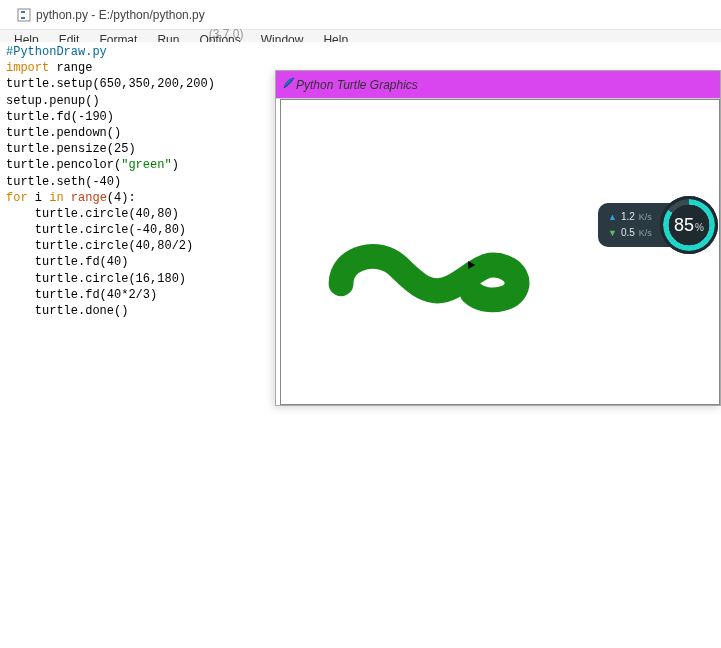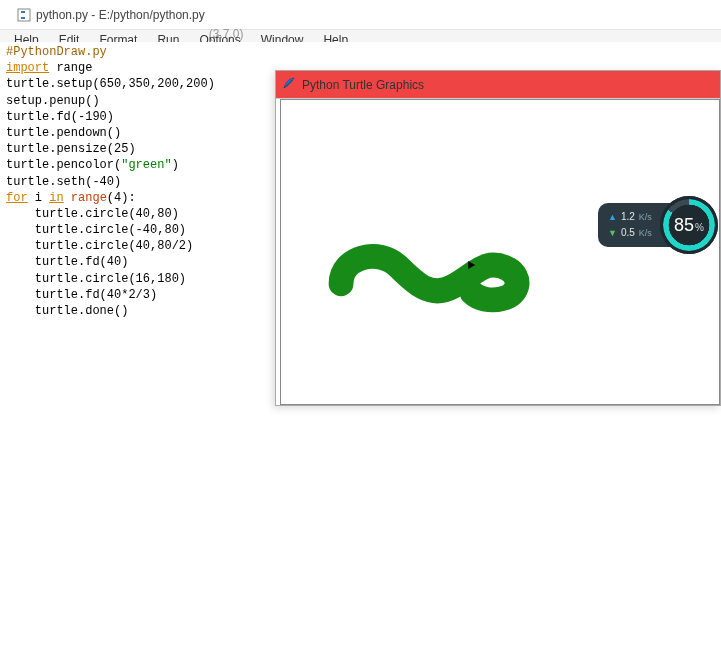--- a/index.html
+++ b/index.html
@@ -46,43 +46,43 @@
       position: absolute;
       top: 42px; left: 0; right: 0; bottom: 0;
       background: #fff;
       padding: 2px 6px;
       font-family: "Consolas", "Courier New", monospace;
       font-size: 12px;
       line-height: 1.35;
       white-space: pre;
       color: #000;
     }
-    .c-red { color: #a16207; }
-    .c-orange { color: #d08000; text-decoration: underline; }
+    .c-red { color: #0369a1; }
+    .c-orange { color: #d08000; }
     .c-purple { color: #c2410c; }
     .c-green { color: #008000; }
     
     .turtle-window {
       position: absolute;
       top: 70px;
       left: 275px;
       width: 446px;
       height: 336px;
       background: #fff;
       border: 1px solid #aaa;
       box-shadow: -2px 2px 8px rgba(0,0,0,0.15);
     }
     .turtle-titlebar {
       height: 28px;
-      background: #ef4444;
+      background: #d946ef;
       border-bottom: 1px solid #d0d0d0;
       display: flex;
       align-items: center;
       padding: 0 6px;
-      gap: 6px;
+      font-style: italic;
     }
     .turtle-title { color: #333; font-size: 12px; }
     .turtle-canvas {
       position: absolute;
       top: 28px; left: 4px; right: 0; bottom: 0;
       background: #fff;
       border: 1px solid #888;
     }
     
     .overlay {

